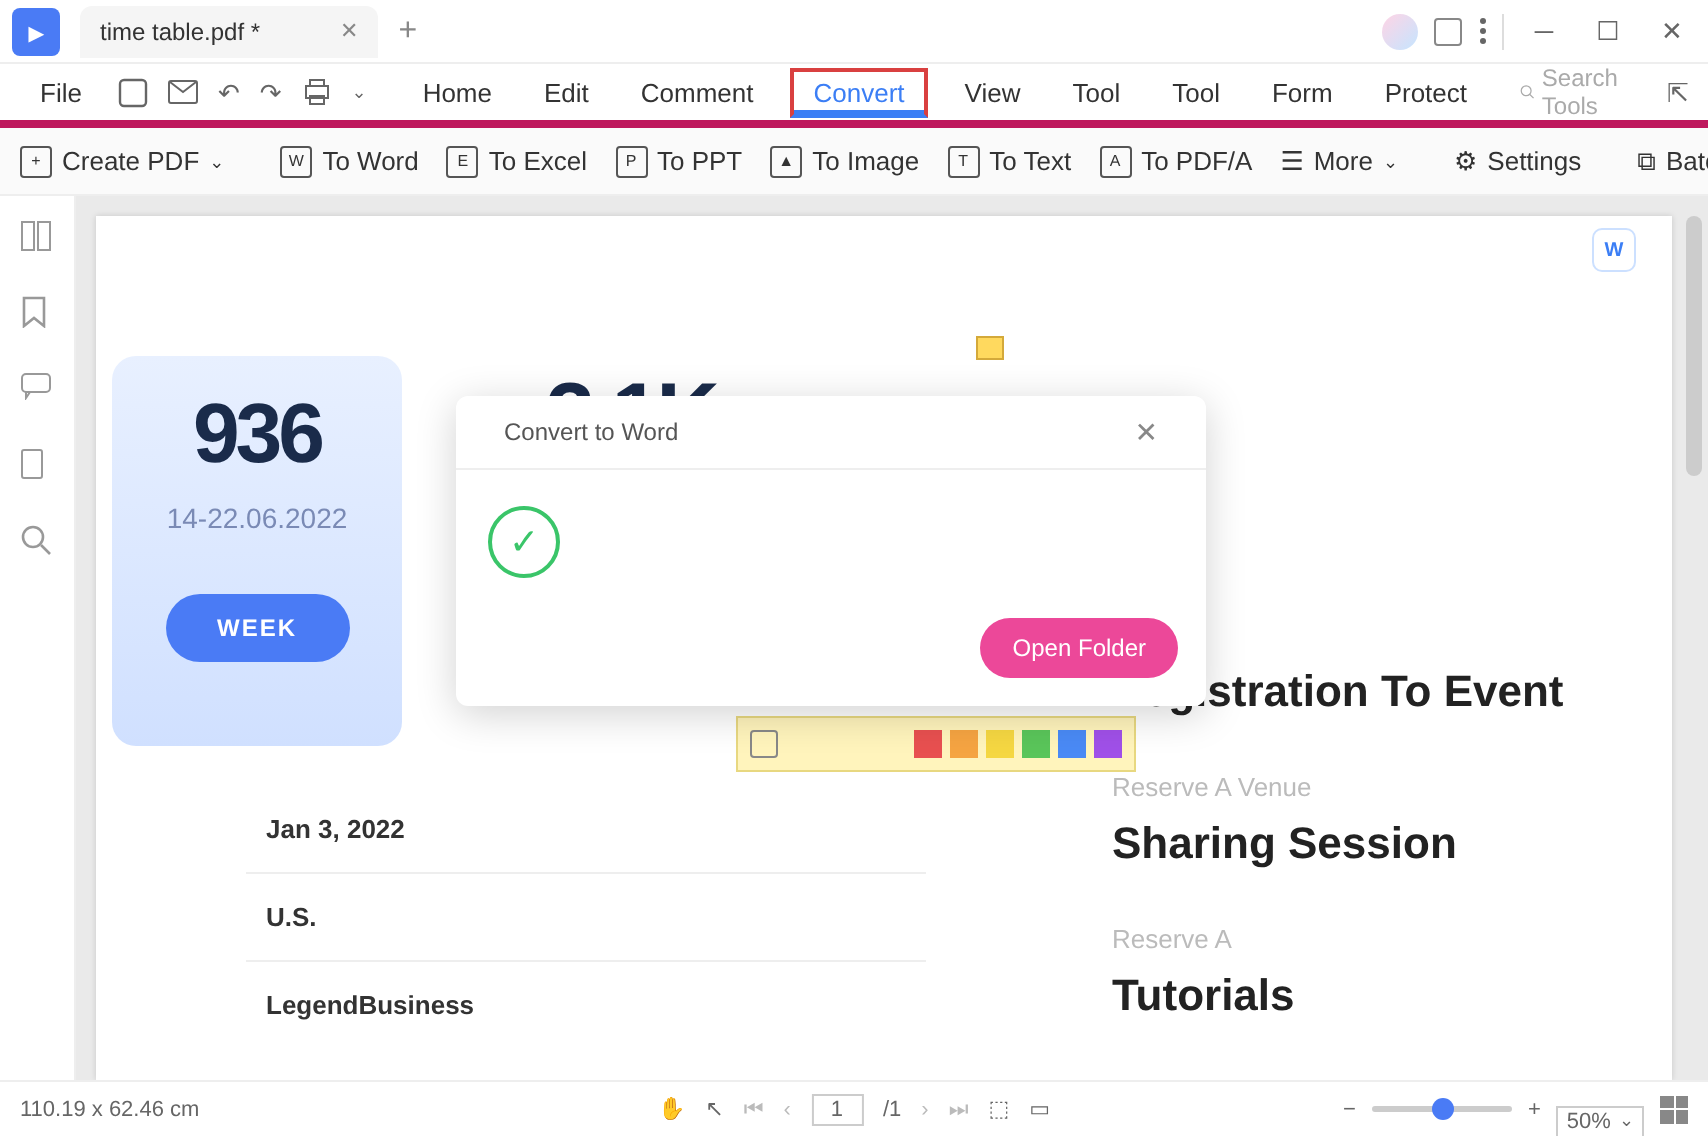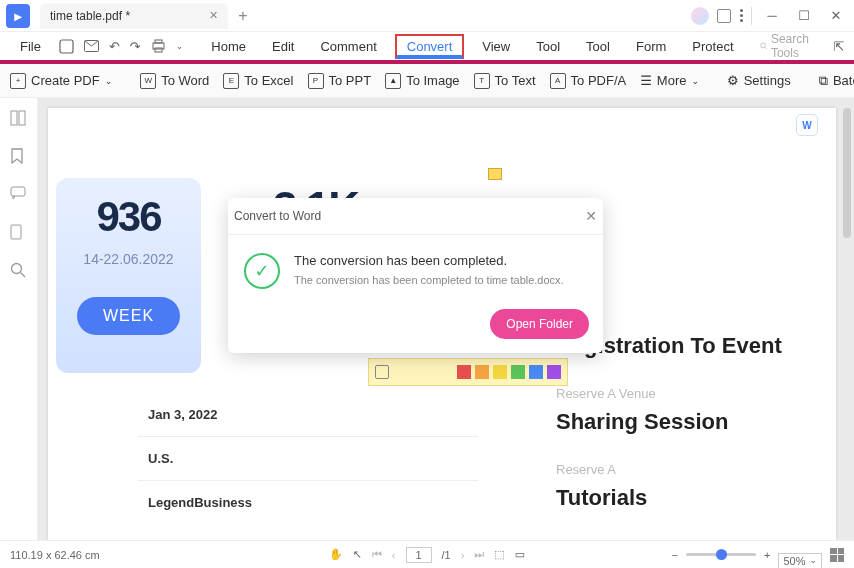--- a/index.html
+++ b/index.html
@@ -1,19 +1,19 @@
 <!DOCTYPE html>
 <html><head>
 <meta charset="utf-8">
 <style>
 * { margin: 0; padding: 0; box-sizing: border-box; font-family: -apple-system, BlinkMacSystemFont, "Segoe UI", sans-serif; }
 body { width: 854px; height: 568px; background: #fff; overflow: hidden; font-size: 13px; color: #333; position: relative; }
 .titlebar { height: 32px; display: flex; align-items: center; background: #fff; border-bottom: 1px solid #eee; }
 .app-icon { width: 24px; height: 24px; margin: 0 6px; background: #4a7bf5; border-radius: 4px; display: flex; align-items: center; justify-content: center; color: #fff; font-weight: bold; font-size: 14px; }
-.tab { display: flex; align-items: center; padding: 6px 10px; border-radius: 6px 6px 0 0; background: #f5f5f5; margin-left: 4px; font-size: 12px; gap: 39px; }
+.tab { display: flex; align-items: center; padding: 6px 10px; border-radius: 6px 6px 0 0; background: #f5f5f5; margin-left: 4px; font-size: 12px; }
 .tab-close { margin-left: 40px; color: #888; font-size: 11px; }
 .tab-plus { margin-left: 10px; color: #888; font-size: 16px; }
 .win-controls { margin-left: auto; display: flex; align-items: center; gap: 8px; padding-right: 6px; }
 .win-btn { width: 24px; height: 24px; display: flex; align-items: center; justify-content: center; color: #666; }
 .circle-decor { width: 18px; height: 18px; border-radius: 50%; background: linear-gradient(135deg,#ffd4e5,#c5e5ff); }
 .square-decor { width: 14px; height: 14px; border: 1.5px solid #888; border-radius: 2px; }
 .dots-v { width: 4px; display: flex; flex-direction: column; gap: 2px; align-items: center; }
 .dots-v span { width: 3px; height: 3px; background: #666; border-radius: 50%; }
 .menubar { height: 32px; display: flex; align-items: center; padding: 0 12px; gap: 10px; border-bottom: 4px solid #be185d; }
 .menu-item { padding: 4px 8px; font-size: 13px; color: #333; white-space: nowrap; }
@@ -25,35 +25,35 @@
 .tool-icon { width: 16px; height: 16px; border: 1.3px solid #555; border-radius: 2px; display: inline-flex; align-items: center; justify-content: center; font-size: 8px; }
 .content-area { display: flex; height: calc(100% - 32px - 32px - 34px - 28px); }
 .sidebar-left { width: 38px; background: #fff; border-right: 1px solid #eee; display: flex; flex-direction: column; align-items: center; gap: 20px; padding-top: 12px; }
 .side-icon { width: 18px; height: 18px; color: #999; }
 .document-view { flex: 1; background: #eaeaea; position: relative; overflow: hidden; }
 .page { position: absolute; left: 10px; top: 10px; right: 18px; bottom: 0; background: #fff; box-shadow: 0 0 3px rgba(0,0,0,0.15); }
 .scrollbar-v { position: absolute; right: 3px; top: 10px; width: 8px; height: 130px; background: #ccc; border-radius: 4px; }
 .week-card { position: absolute; left: 8px; top: 70px; width: 145px; height: 195px; background: linear-gradient(180deg,#e8f0ff,#d0e0ff); border-radius: 12px; display: flex; flex-direction: column; align-items: center; padding-top: 15px; }
 .big-num { font-size: 42px; font-weight: 800; color: #1a2b4a; letter-spacing: -2px; }
 .date-range { font-size: 14px; color: #7a8ab5; margin-top: 10px; }
-.week-btn { margin-top: 30px; background: #4a7bf5; color: #fff; padding: 10px 26px; border-radius: 22px; font-weight: 400; font-size: 16px; letter-spacing: 1px; }
+.week-btn { margin-top: 30px; background: #4a7bf5; color: #fff; padding: 10px 26px; border-radius: 22px; font-weight: 700; font-size: 12px; letter-spacing: 1px; }
 .big-36k { position: absolute; left: 225px; top: 75px; font-size: 44px; font-weight: 800; color: #1a2b4a; letter-spacing: -2px; }
 .sticky-note { position: absolute; left: 440px; top: 60px; width: 14px; height: 12px; background: #ffd95e; border: 1px solid #d4a93a; }
-.info-list { position: absolute; left: 90px; top: 285px; }
+.info-list { position: absolute; left: 75px; top: 285px; }
 .info-row { padding: 14px 10px; font-size: 13px; font-weight: 600; color: #333; border-top: 1px solid #eee; width: 340px; }
 .info-row:first-child { border-top: none; }
 .right-col { position: absolute; right: 20px; top: 225px; width: 260px; }
 .right-muted { color: #bbb; font-size: 13px; margin-bottom: 6px; line-height: 1.3; }
 .right-bold { font-size: 22px; font-weight: 700; color: #222; line-height: 1.15; margin-bottom: 28px; }
 .color-bar { position: absolute; left: 320px; top: 250px; width: 200px; height: 28px; background: #fff4bc; border: 1px solid #e8d880; display: flex; align-items: center; gap: 4px; padding: 0 6px; }
 .color-sq { width: 14px; height: 14px; }
 .copy-ic { width: 14px; height: 14px; border: 1.2px solid #888; border-radius: 2px; margin-right: auto; }
 .word-badge { position: absolute; right: 18px; top: 6px; width: 22px; height: 22px; background: #fff; border: 1px solid #cce0ff; border-radius: 5px; display: flex; align-items: center; justify-content: center; color: #3b7ef5; font-size: 10px; font-weight: bold; }
 .dialog { position: absolute; left: 190px; top: 100px; width: 375px; background: #fff; border-radius: 6px; box-shadow: 0 4px 20px rgba(0,0,0,0.18); z-index: 50; }
-.dialog-head { display: flex; align-items: center; padding: 10px 6px; border-bottom: 1px solid #eee; font-size: 12px; color: #555; }
+.dialog-head { display: flex; align-items: center; padding: 10px 24px; border-bottom: 1px solid #eee; font-size: 12px; color: #555; }
 .dialog-close { margin-left: auto; color: #888; font-size: 14px; }
 .dialog-body { padding: 18px 16px 10px 16px; display: flex; gap: 14px; }
 .check-circle { width: 36px; height: 36px; border: 2.5px solid #3ac569; border-radius: 50%; display: flex; align-items: center; justify-content: center; color: #3ac569; font-size: 18px; flex-shrink: 0; }
 .dialog-msg { font-size: 13px; color: #333; font-weight: 500; }
 .dialog-sub { font-size: 11px; color: #888; margin-top: 6px; }
 .dialog-foot { padding: 10px 14px 14px; display: flex; justify-content: flex-end; }
 .open-folder-btn { background: #ec4899; color: #fff; padding: 8px 16px; border-radius: 16px; font-size: 12px; }
 .statusbar { position: absolute; bottom: 0; left: 0; right: 0; height: 28px; background: #fff; border-top: 1px solid #eee; display: flex; align-items: center; padding: 0 10px; font-size: 11px; color: #666; }
 .nav-center { position: absolute; left: 50%; transform: translateX(-50%); display: flex; align-items: center; gap: 10px; }
 .page-input { border: 1px solid #ccc; padding: 1px 6px; font-size: 11px; width: 26px; text-align: center; }
@@ -249,24 +249,20 @@
     </div>
     <div class="scrollbar-v"></div>
 
     <div class="dialog">
       <div class="dialog-head">
         <span>Convert to Word</span>
         <span class="dialog-close">✕</span>
       </div>
       <div class="dialog-body">
         <div class="check-circle">✓</div>
-        <div>
-          <div class="dialog-msg">The conversion has been completed.</div>
-          <div class="dialog-sub">The conversion has been completed to time table.docx.</div>
-        </div>
       </div>
       <div class="dialog-foot">
         <div class="open-folder-btn">Open Folder</div>
       </div>
     </div>
   </div>
 </div>
 
 <div class="statusbar">
   <span>110.19 x 62.46 cm</span>

